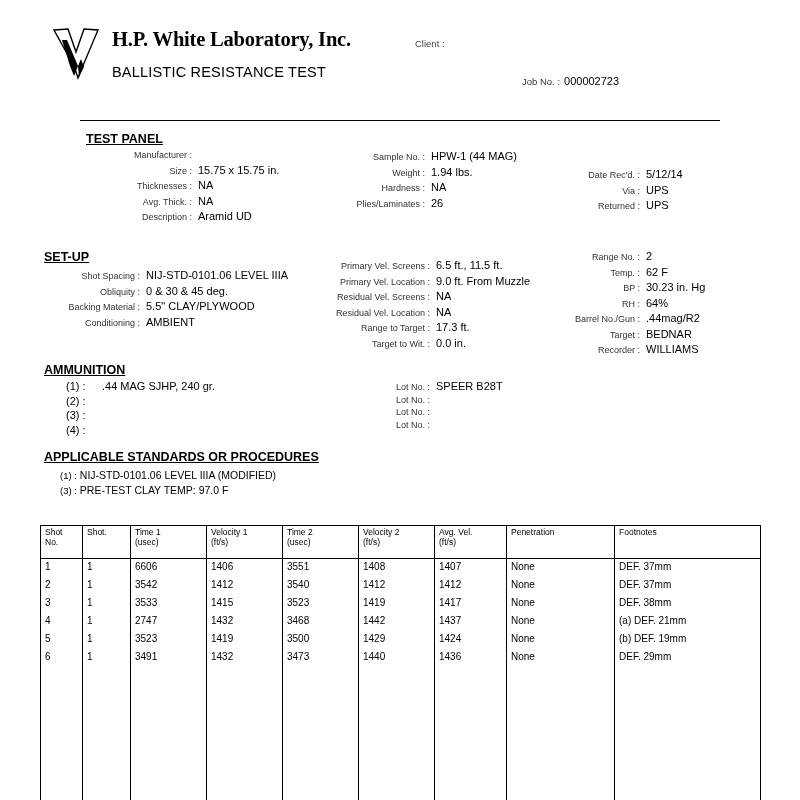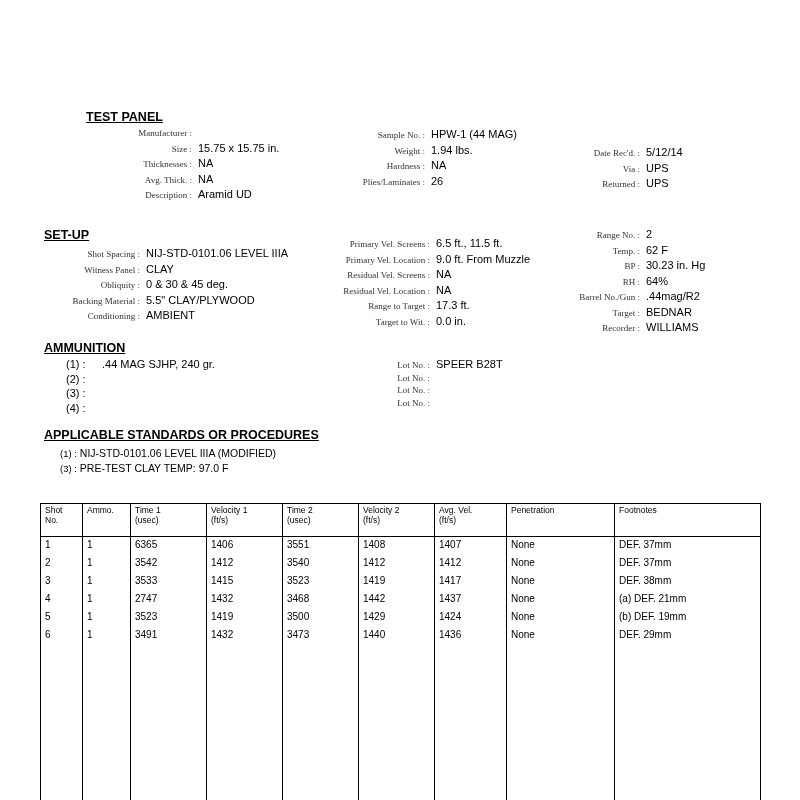--- a/index.html
+++ b/index.html
@@ -84,21 +84,20 @@
     font-size: 12.5px;
     font-weight: bold;
     text-decoration: underline;
     font-family: "Liberation Sans", sans-serif;
   }
   .lbl {
     font-size: 9px;
     color: #333;
     text-align: right;
     white-space: nowrap;
-    font-family: Liberation Serif, serif;
   }
   .val {
     font-size: 11px;
     color: #000;
     white-space: nowrap;
   }
   .row {
     display: flex;
     align-items: baseline;
     margin-bottom: 3.5px;
@@ -166,20 +165,36 @@
 
   .ammolist .row { margin-bottom: 2.5px; }
   .std-line { font-size: 10.5px; margin-bottom: 3px; }
   .std-line .idx { font-size: 9.5px; }
 </style>
 </head>
 <body>
 
 <div class="page">
 
+  <div class="header">
+    <div class="logo">
+      <svg width="56" height="56" viewBox="0 0 56 56">
+        <path d="M6 4 L20 3 L28 26 L36 3 L50 4 L34 42 L30 52 L26 40 Z" fill="#ffffff" stroke="#000" stroke-width="1.4"></path>
+        <path d="M19 14 L30 40 L26 50 L22 40 L14 14 Z" fill="#000"></path>
+        <path d="M30 40 L33 33 L36 41 L31 51 Z" fill="#000"></path>
+      </svg>
+    </div>
+    <div class="lab-title">H.P. White Laboratory, Inc.</div>
+    <div class="test-title">BALLISTIC RESISTANCE TEST</div>
+    <div class="client-label">Client :</div>
+    <div class="jobno">
+      <span>Job No. :</span><span class="val">000002723</span>
+    </div>
+    <div class="rule"></div>
+  </div>
 
   <div class="abs section-title" id="test-panel-title">TEST PANEL</div>
 
   <div class="abs colA" style="left:62px; top:128px;">
     <div class="row">
       <span class="lbl" style="width:130px">Manufacturer :</span>
       <span class="val"></span>
     </div>
     <div class="row">
       <span class="lbl" style="width:130px">Size :</span>
@@ -232,24 +247,20 @@
       <span class="val">UPS</span>
     </div>
   </div>
 
   <div class="abs section-title" id="setup-title">SET-UP</div>
 
   <div class="abs colA" style="left:40px; top:247px;">
     <div class="row">
       <span class="lbl" style="width:100px">Shot Spacing :</span>
       <span class="val">NIJ-STD-0101.06 LEVEL IIIA</span>
-    </div>
-    <div class="row">
-      <span class="lbl" style="width:100px">Witness Panel :</span>
-      <span class="val">CLAY</span>
     </div>
     <div class="row">
       <span class="lbl" style="width:100px">Obliquity :</span>
       <span class="val">0 &amp; 30 &amp; 45 deg.</span>
     </div>
     <div class="row">
       <span class="lbl" style="width:100px">Backing Material :</span>
       <span class="val">5.5" CLAY/PLYWOOD</span>
     </div>
     <div class="row">
@@ -381,21 +392,21 @@
         <col class="c-pen">
         <col class="c-fn">
     </colgroup>
     <thead>
       <tr>
         <th>
           <div>Shot</div>
           <div>No.</div>
         </th>
         <th>
-          <div>Ammo.</div>
+          <div>Shot.</div>
           <div></div>
         </th>
         <th>
           <div>Time 1</div>
           <div>(usec)</div>
         </th>
         <th>
           <div>Velocity 1</div>
           <div>(ft/s)</div>
         </th>
@@ -418,21 +429,21 @@
         <th>
           <div>Footnotes</div>
           <div></div>
         </th>
       </tr>
     </thead>
     <tbody>
       <tr>
         <td>1</td>
         <td>1</td>
-        <td>6365</td>
+        <td>6606</td>
         <td>1406</td>
         <td>3551</td>
         <td>1408</td>
         <td>1407</td>
         <td>None</td>
         <td>DEF. 37mm</td>
       </tr>
       <tr>
         <td>2</td>
         <td>1</td>

